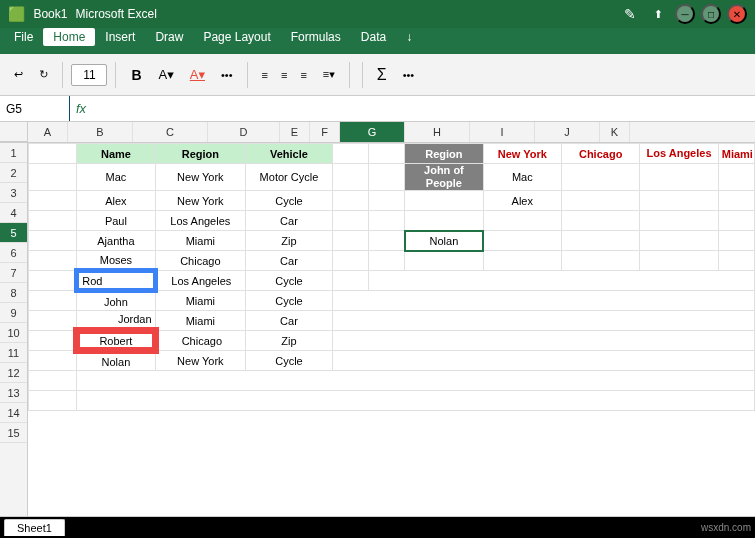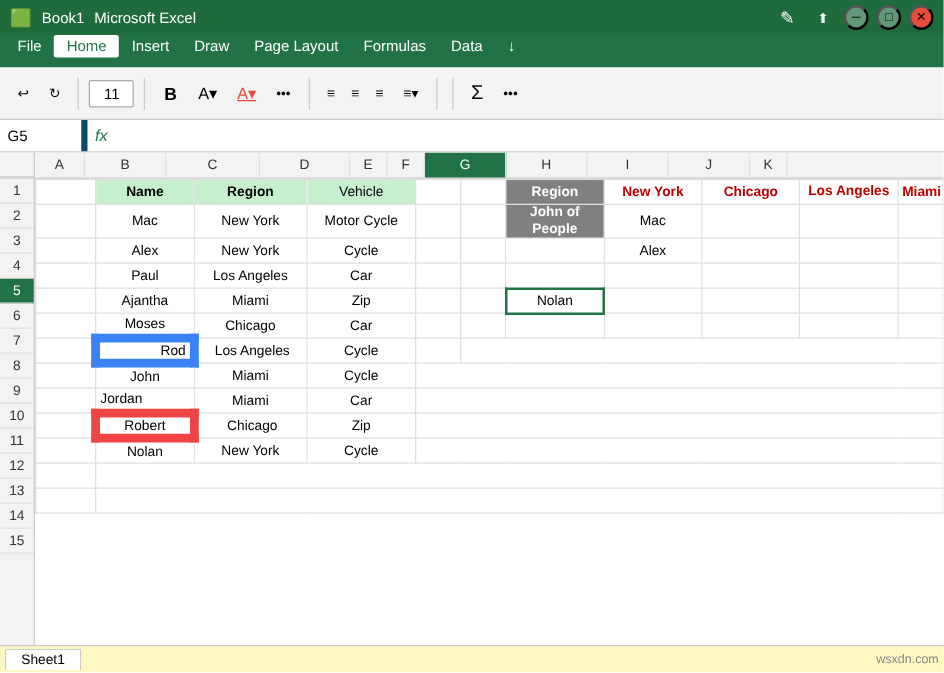--- a/index.html
+++ b/index.html
@@ -84,21 +84,21 @@
     
     .formula-bar {
       display: flex;
       align-items: center;
       border-bottom: 1px solid #ccc;
       height: 26px;
       background: white;
     }
     .cell-ref-box {
       width: 70px;
-      border-right: 5px solid #0c4a6e;
+      border-right: 1px solid #0c4a6e;
       padding: 0 6px;
       font-size: 12px;
       display: flex;
       align-items: center;
       height: 100%;
     }
     .formula-icon {
       padding: 0 6px;
       color: #217346;
       font-style: italic;
@@ -257,21 +257,21 @@
       </div>
 
       <div style="flex:1; overflow:hidden;">
         <table style="border-collapse:collapse; table-layout:fixed; width:100%;">
 
           <tbody>
               <tr>
             <td style="width:40px; border:1px solid #e0e0e0; height:20px;"></td>
             <td style="width:65px; border:1px solid #e0e0e0; height:20px; background:#c6efce; font-weight:bold; text-align:center; font-size:11px;margin-top:20px;">Name</td>
             <td style="width:75px; border:1px solid #e0e0e0; height:20px; background:#c6efce; font-weight:bold; text-align:center; font-size:11px;">Region</td>
-            <td style="width:72px; border:1px solid #e0e0e0; height:20px; background:#c6efce; font-weight:normal; text-align:center; font-size:11px;">Vehicle</td>
+            <td style="width:72px; border:1px solid #e0e0e0; height:20px; background:#c6efce; font-weight:bold; text-align:center; font-size:11px;">Vehicle</td>
             <td style="width:30px; border:1px solid #e0e0e0;"></td>
             <td style="width:30px; border:1px solid #e0e0e0;"></td>
 
             <td style="width:65px; border:1px solid #e0e0e0; background:#808080; color:white; font-weight:bold; text-align:center; font-size:11px;">Region</td>
             <td style="width:65px; border:1px solid #e0e0e0; color:#c00000; font-weight:bold; text-align:center; font-size:11px;">New York</td>
             <td style="width:65px; border:1px solid #e0e0e0; color:#c00000; font-weight:bold; text-align:center; font-size:11px;">Chicago</td>
             <td style="width:65px; border:1px solid #e0e0e0; color:#c00000; font-weight:bold; text-align:center; font-size:11px; white-space:normal; line-height:1.1;">Los Angeles</td>
             <td style="width:30px; border:1px solid #e0e0e0; color:#c00000; font-weight:bold; text-align:center; font-size:11px;">Miami</td>
           </tr>
 
@@ -340,38 +340,38 @@
             <td style="border:1px solid #e0e0e0;"></td>
             <td style="border:1px solid #e0e0e0;"></td>
             <td style="border:1px solid #e0e0e0;"></td>
             <td style="border:1px solid #e0e0e0;"></td>
             <td style="border:1px solid #e0e0e0;"></td>
             <td style="border:1px solid #e0e0e0;"></td>
           </tr>
 
           <tr>
             <td style="border:1px solid #e0e0e0; height:20px;"></td>
-            <td style="border:7px solid #3b82f6; text-align:right; font-size:11px;">Rod</td>
+            <td style="border:5px solid #3b82f6; text-align:left; font-size:11px;">Rod</td>
             <td style="border:1px solid #e0e0e0; text-align:center; font-size:11px;">Los Angeles</td>
             <td style="border:1px solid #e0e0e0; text-align:center; font-size:11px;">Cycle</td>
             <td style="border:1px solid #e0e0e0;"></td>
             <td colspan="6" style="border:1px solid #e0e0e0;"></td>
           </tr>
 
           <tr>
             <td style="border:1px solid #e0e0e0; height:20px;"></td>
             <td style="border:1px solid #e0e0e0; text-align:center; font-size:11px;">John</td>
             <td style="border:1px solid #e0e0e0; text-align:center; font-size:11px;">Miami</td>
             <td style="border:1px solid #e0e0e0; text-align:center; font-size:11px;">Cycle</td>
             <td colspan="7" style="border:1px solid #e0e0e0;"></td>
           </tr>
 
           <tr>
             <td style="border:1px solid #e0e0e0; height:20px;"></td>
-            <td style="border:1px solid #e0e0e0; text-align:left; font-size:11px;">Jordan</td>
+            <td style="border:1px solid #e0e0e0; text-align:right; font-size:11px;">Jordan</td>
             <td style="border:1px solid #e0e0e0; text-align:center; font-size:11px;">Miami</td>
             <td style="border:1px solid #e0e0e0; text-align:center; font-size:11px;">Car</td>
             <td colspan="7" style="border:1px solid #e0e0e0;"></td>
           </tr>
 
           <tr>
             <td style="border:1px solid #e0e0e0; height:20px;"></td>
             <td style="border:7px solid #ef4444; text-align:center; font-size:11px;">Robert</td>
             <td style="border:1px solid #e0e0e0; text-align:center; font-size:11px;">Chicago</td>
             <td style="border:1px solid #e0e0e0; text-align:center; font-size:11px;">Zip</td>
@@ -396,19 +396,19 @@
           <tr>
             <td style="border:1px solid #e0e0e0; height:20px;"></td>
             <td colspan="10" style="border:1px solid #e0e0e0;"></td>
           </tr>
         </tbody>
           </table>
       </div>
     </div>
   </div>
 
-  <div style="display:flex; align-items:center; background:#fef9c3; border-top:1px solid #ccc; height:22px; padding:0 4px; gap:2px;">
+  <div style="display:flex; align-items:center; background:#000000; border-top:1px solid #ccc; height:22px; padding:0 4px; gap:2px;">
     <button style="padding:2px 12px; border:1px solid #ccc; background:white; font-size:11px; cursor:pointer; border-bottom:none; border-radius:2px 2px 0 0;">Sheet1</button>
     <div style="flex:1;"></div>
     <span style="font-size:10px; color:#888;">wsxdn.com</span>
   </div>
 
 </div>
 
 </body></html>

